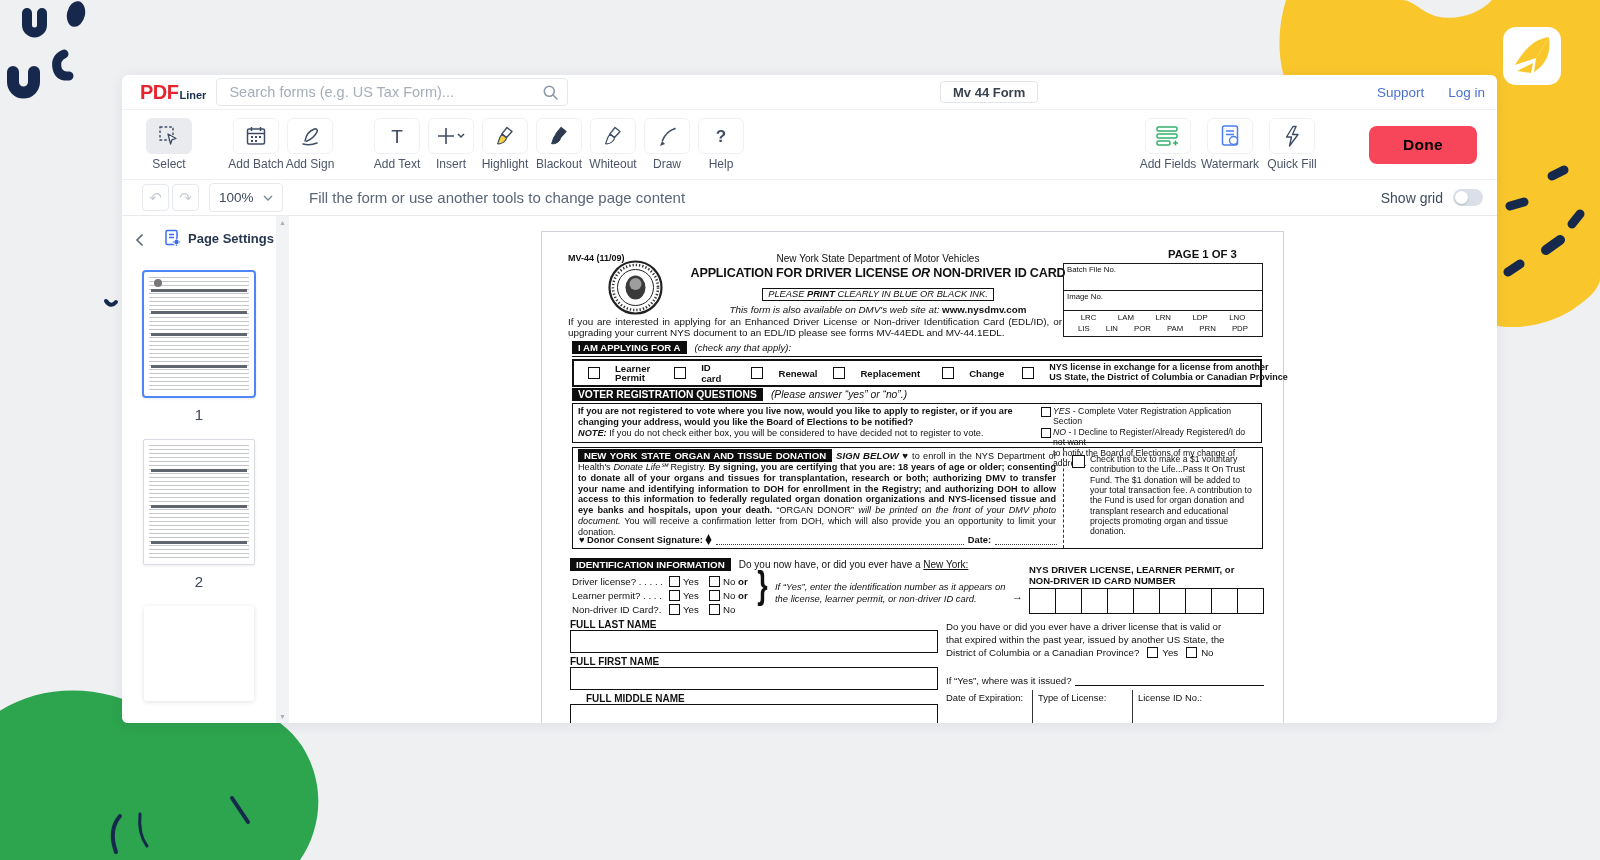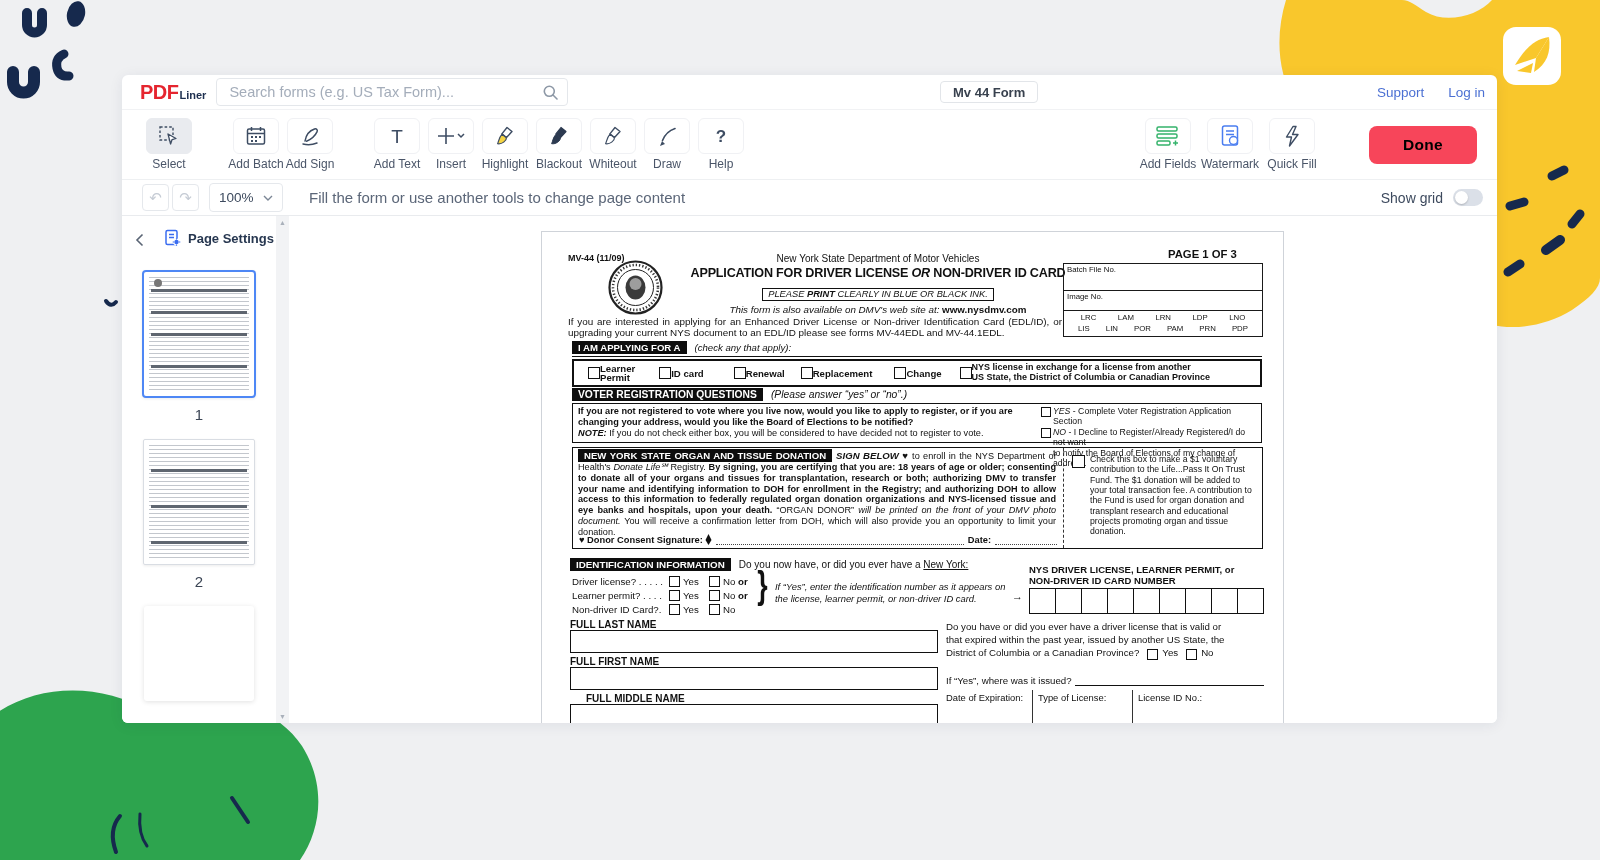--- a/index.html
+++ b/index.html
@@ -79,21 +79,21 @@
   .cr{display:flex;justify-content:space-around;margin-top:2px;padding:0 6px}
   .edl{left:26px;top:84px;width:494px;font-size:9.9px;line-height:11.3px;text-align:justify}
   .sechead{display:flex;align-items:center;padding-bottom:2px}
   .bbar{background:#0d0d0d;color:#fff;font-weight:700;padding:1px 6px;white-space:nowrap}
   .shint{font-style:italic;margin-left:8px;white-space:nowrap}
   .cb{width:10px;height:10px;border:1.4px solid #111;background:#fff;flex:none;cursor:pointer}
   
   .applying{left:30px;top:109px;width:690px}
   .applying .sechead{font-size:9.6px;border-bottom:1px solid #111}
   .abox{border:2px solid #111;margin-top:2px;height:24px;display:flex;align-items:center;font-size:9.6px;font-weight:700;padding:0 6px}
-  .ck{display:flex;align-items:center;gap:0}
+  .ck{display:flex;align-items:center;gap:15px}
   .two{display:flex;flex-direction:column;line-height:9.5px}
   .ck6 .two{font-size:9px;line-height:9.8px;white-space:nowrap}
   
   .voter{left:30px;top:156px;width:690px}
   .voter .sechead{font-size:10.3px}
   .vbox{border:1.3px solid #111;display:flex;height:38px}
   .vleft{width:450px;padding:2px 5px;font-weight:700;font-size:9.2px;line-height:10.8px}
   .noteb{font-weight:700;font-style:italic}
   .noter{font-weight:400}
   .vright{flex:1;padding:2px 2px 0 8px;font-size:8.7px;line-height:10.4px}
@@ -129,21 +129,21 @@
   .arr{left:470px;top:358px;font-size:11px}
   .nyslbl{left:487px;top:332px;font-size:9.5px;font-weight:700;line-height:11px}
   .numgrid{left:487px;top:356px;width:233px;height:24px;border:1.4px solid #111;display:flex;cursor:text}
   .numgrid i{flex:1;border-left:1px solid #111}
   .numgrid i:first-child{border-left:none}
   
   .nlab{font-size:10px;font-weight:700}
   .nbox{border:1.3px solid #111;width:366px;height:21px;cursor:text}
   
   .oq{left:404px;top:389px;width:320px;font-size:9.7px;line-height:12.9px}
-  .oq .l3{display:flex;align-items:flex-end;gap:4px}
+  .oq .l3{display:flex;align-items:flex-start;gap:4px}
   .oq .cb{width:9px;height:9px;border-width:1.3px;margin-left:4px}
   .issued{left:404px;top:443px;width:318px;display:flex;align-items:flex-end;font-size:9.7px}
   .iline{flex:1;border-bottom:1px solid #111;height:10px;margin-left:3px;cursor:text}
   .colsrow{left:404px;top:458px;width:318px;height:42px;display:flex;font-size:9.4px}
   .c1{width:86px;padding-top:2px}
   .c2{width:94px;border-left:1px solid #333;padding:2px 0 0 5px}
   .c3{flex:1;border-left:1px solid #333;padding:2px 0 0 5px}
 </style>
 </head>
 <body>

